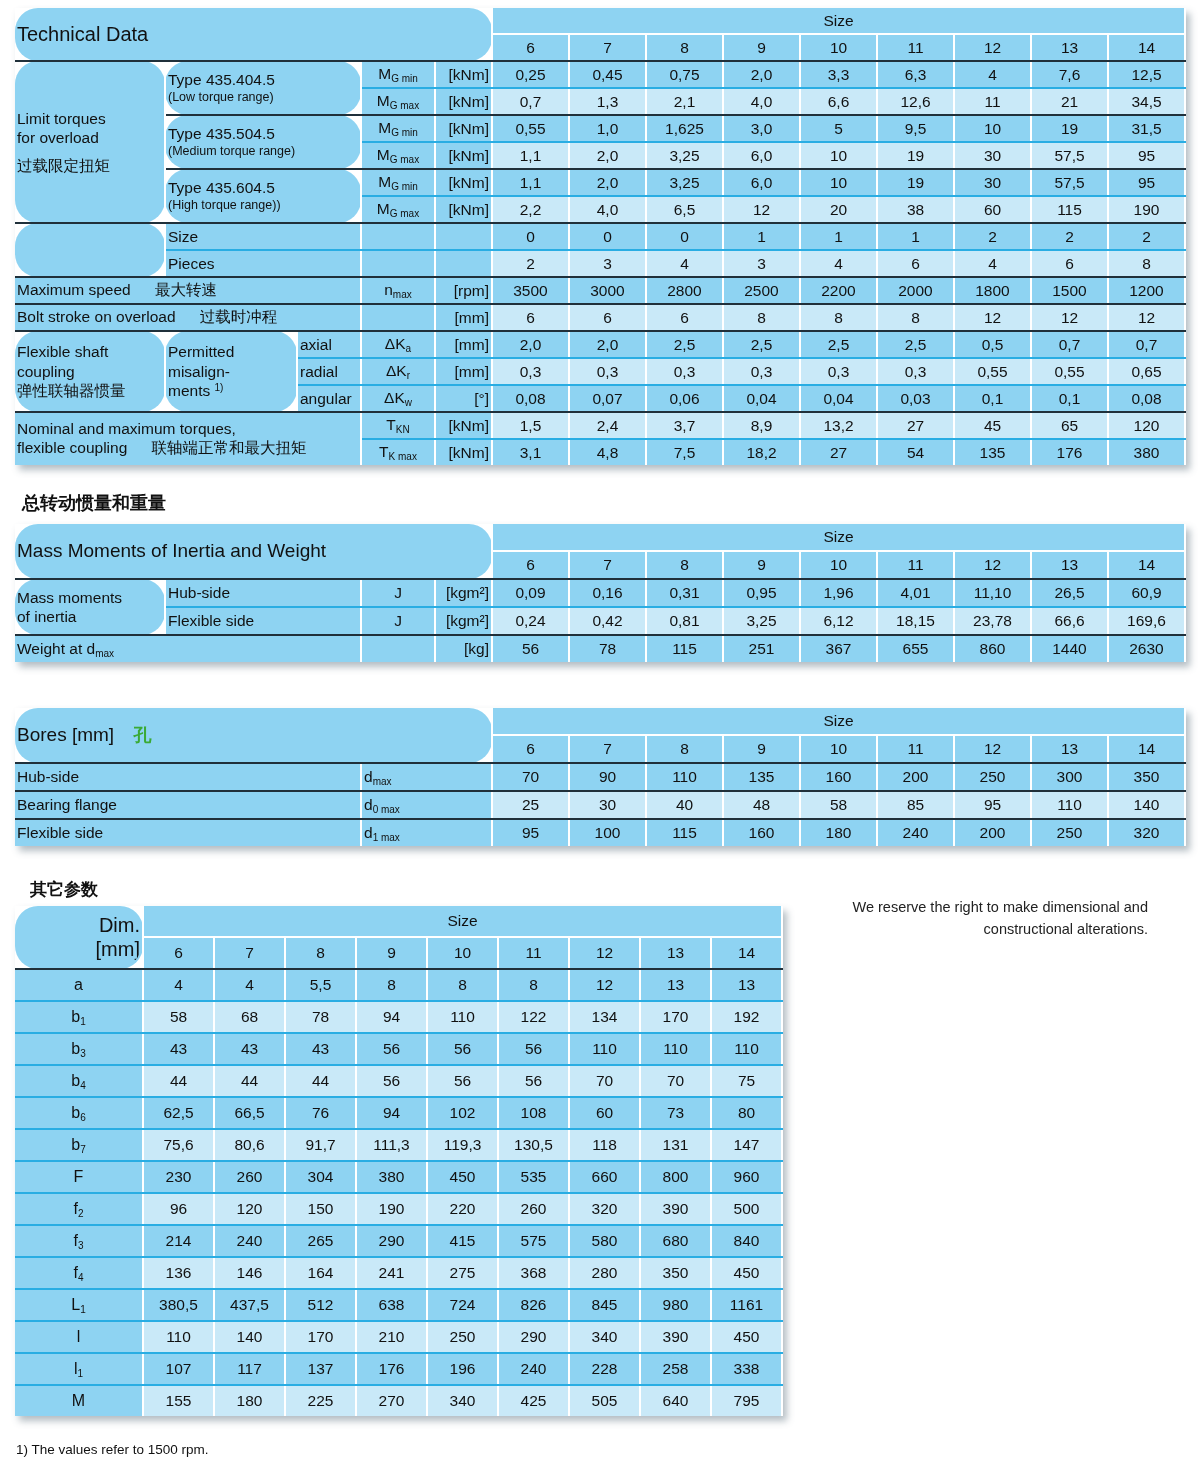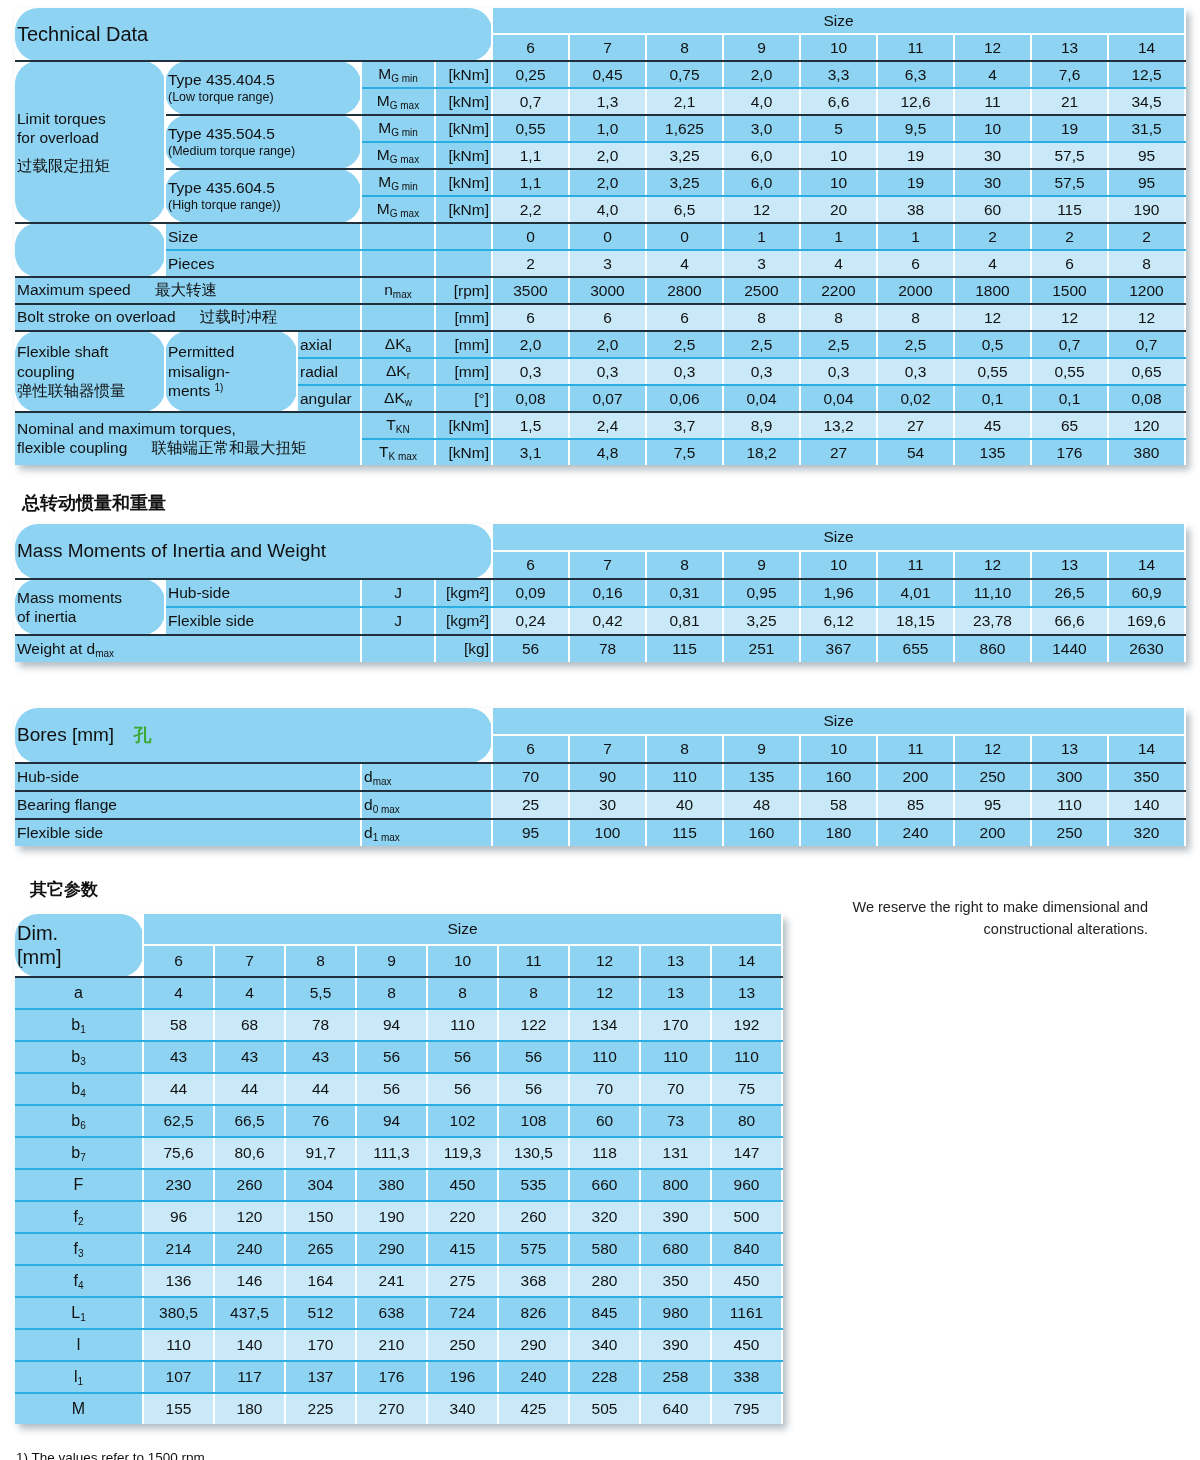--- a/index.html
+++ b/index.html
@@ -41,27 +41,27 @@
   .lblmid{text-align:left;padding-left:16px;}
   .lblmid2{text-align:left;padding-left:6px;}
   .lblwide{text-align:left;padding-left:8px;font-weight:bold;}
   .lblwide .zh{margin-left:20px;}
   .zhinline{margin-left:8px;}
   .mis{text-align:left;padding-left:5px;}
   .perm{text-align:left;padding-left:12px;line-height:1.25;font-weight:normal;}
   .sym{text-align:center;}
   .unit{text-align:right;padding-right:5px;}
   .symL{text-align:left;padding-left:8px;}
-  .dimcell{font-weight:bold;text-align:left;font-size:20px;line-height:1.2;}
+  .dimcell{font-weight:bold;text-align:right;font-size:20px;line-height:1.2;}
   .dimlbl{font-weight:bold;text-align:center;font-size:16px;}
   sub{font-size:10px;vertical-align:-3px;letter-spacing:0;}
   sup{font-size:10px;vertical-align:5px;}
   .greenzh{color:var(--green);font-size:18px;margin-left:14px;font-weight:bold;}
   .zhhead{font-weight:bold;font-size:18px;margin:26px 0 5px 22px;}
-  #zh4{font-size:17px;margin:32px 0 13px 30px;}
+  #zh4{font-size:17px;margin:32px 0 5px 30px;}
   .rightnote{position:absolute;top:897px;right:52px;text-align:right;
     font-size:14.5px;line-height:1.5;color:#222;}
   .footnote{margin:26px 0 0 16px;font-size:13.5px;color:#111;}
   #t1{margin-top:8px;}
   #t2{margin-top:9px;}
   #t3{margin-top:46px;}
 </style>
 </head>
 <body>
 
@@ -302,21 +302,21 @@
         </tr>
     <tr class="w sep-d">
       <td class="mis">angular</td>
       <td class="sym">ΔK<sub>w</sub></td>
       <td class="unit">[°]</td>
     <td class="v">0,08</td>
           <td class="v">0,07</td>
           <td class="v">0,06</td>
           <td class="v">0,04</td>
           <td class="v">0,04</td>
-          <td class="v">0,02</td>
+          <td class="v">0,03</td>
           <td class="v">0,1</td>
           <td class="v">0,1</td>
           <td class="v lc">0,08</td>
         </tr>
 
     <tr class="b sep-c">
       <td class="lblwide bb-n" rowspan="2" colspan="3">
         <div>Nominal and maximum torques,</div>
         <div>
           <span>flexible coupling</span>

